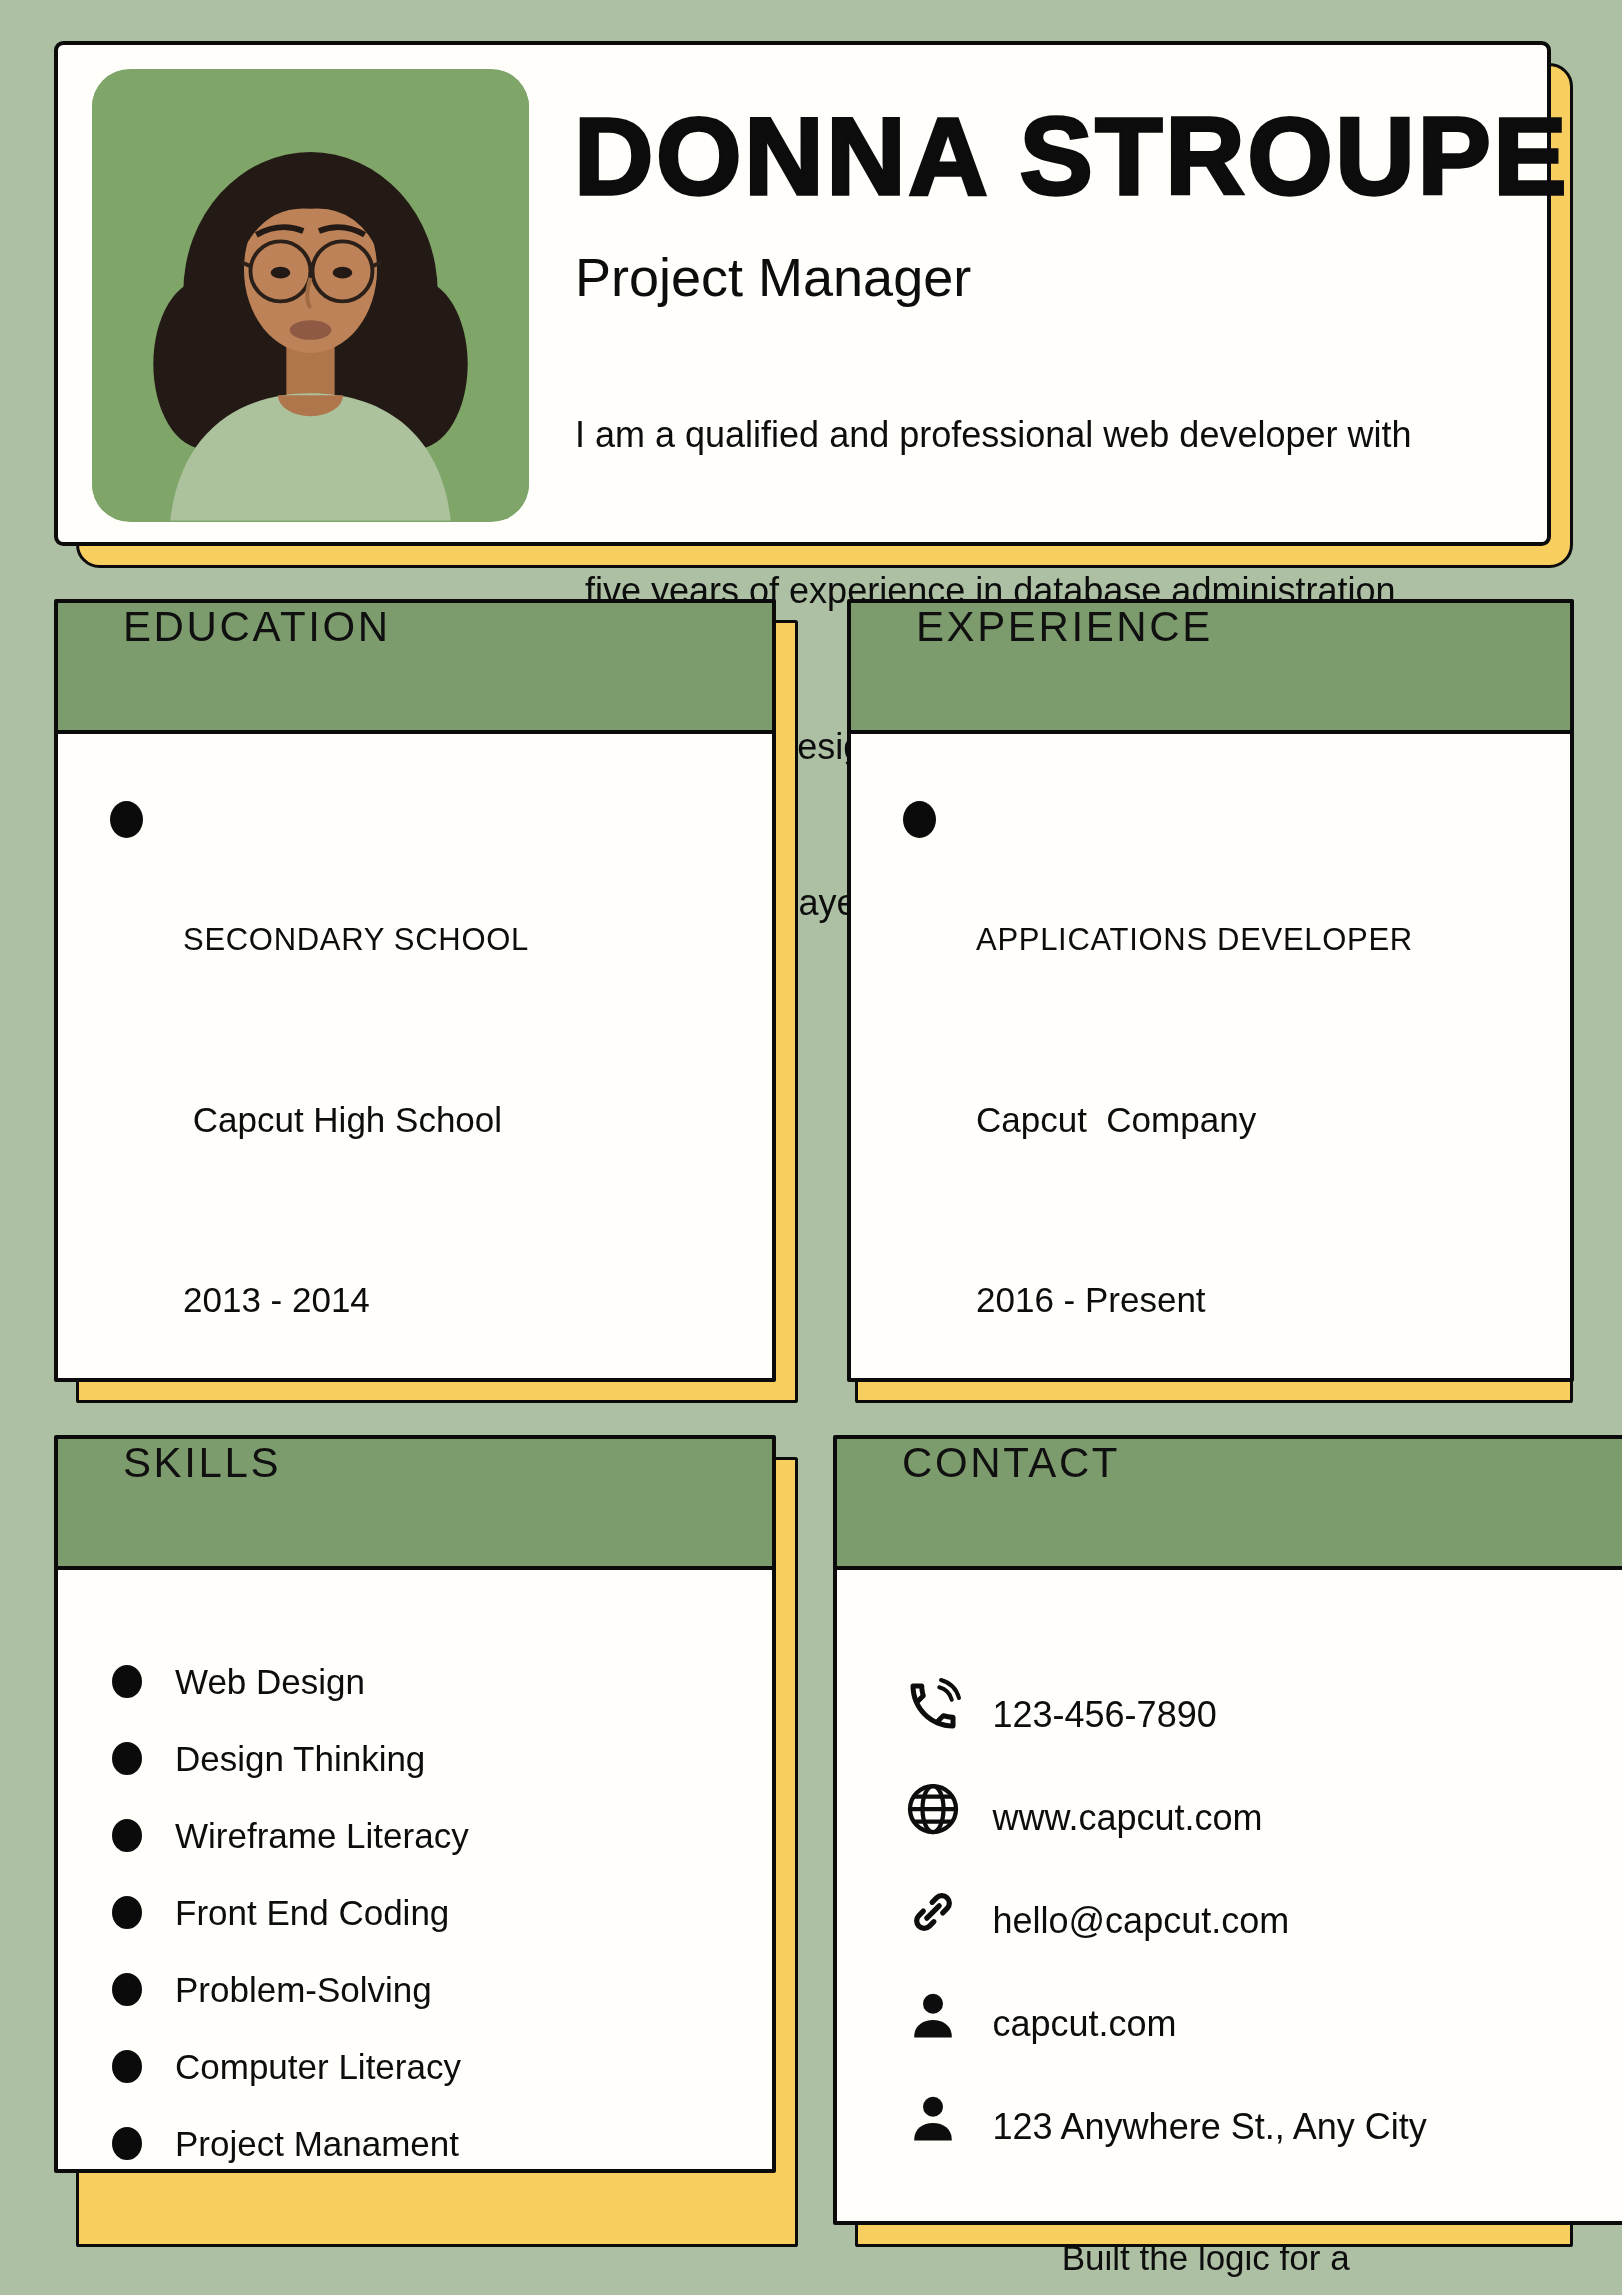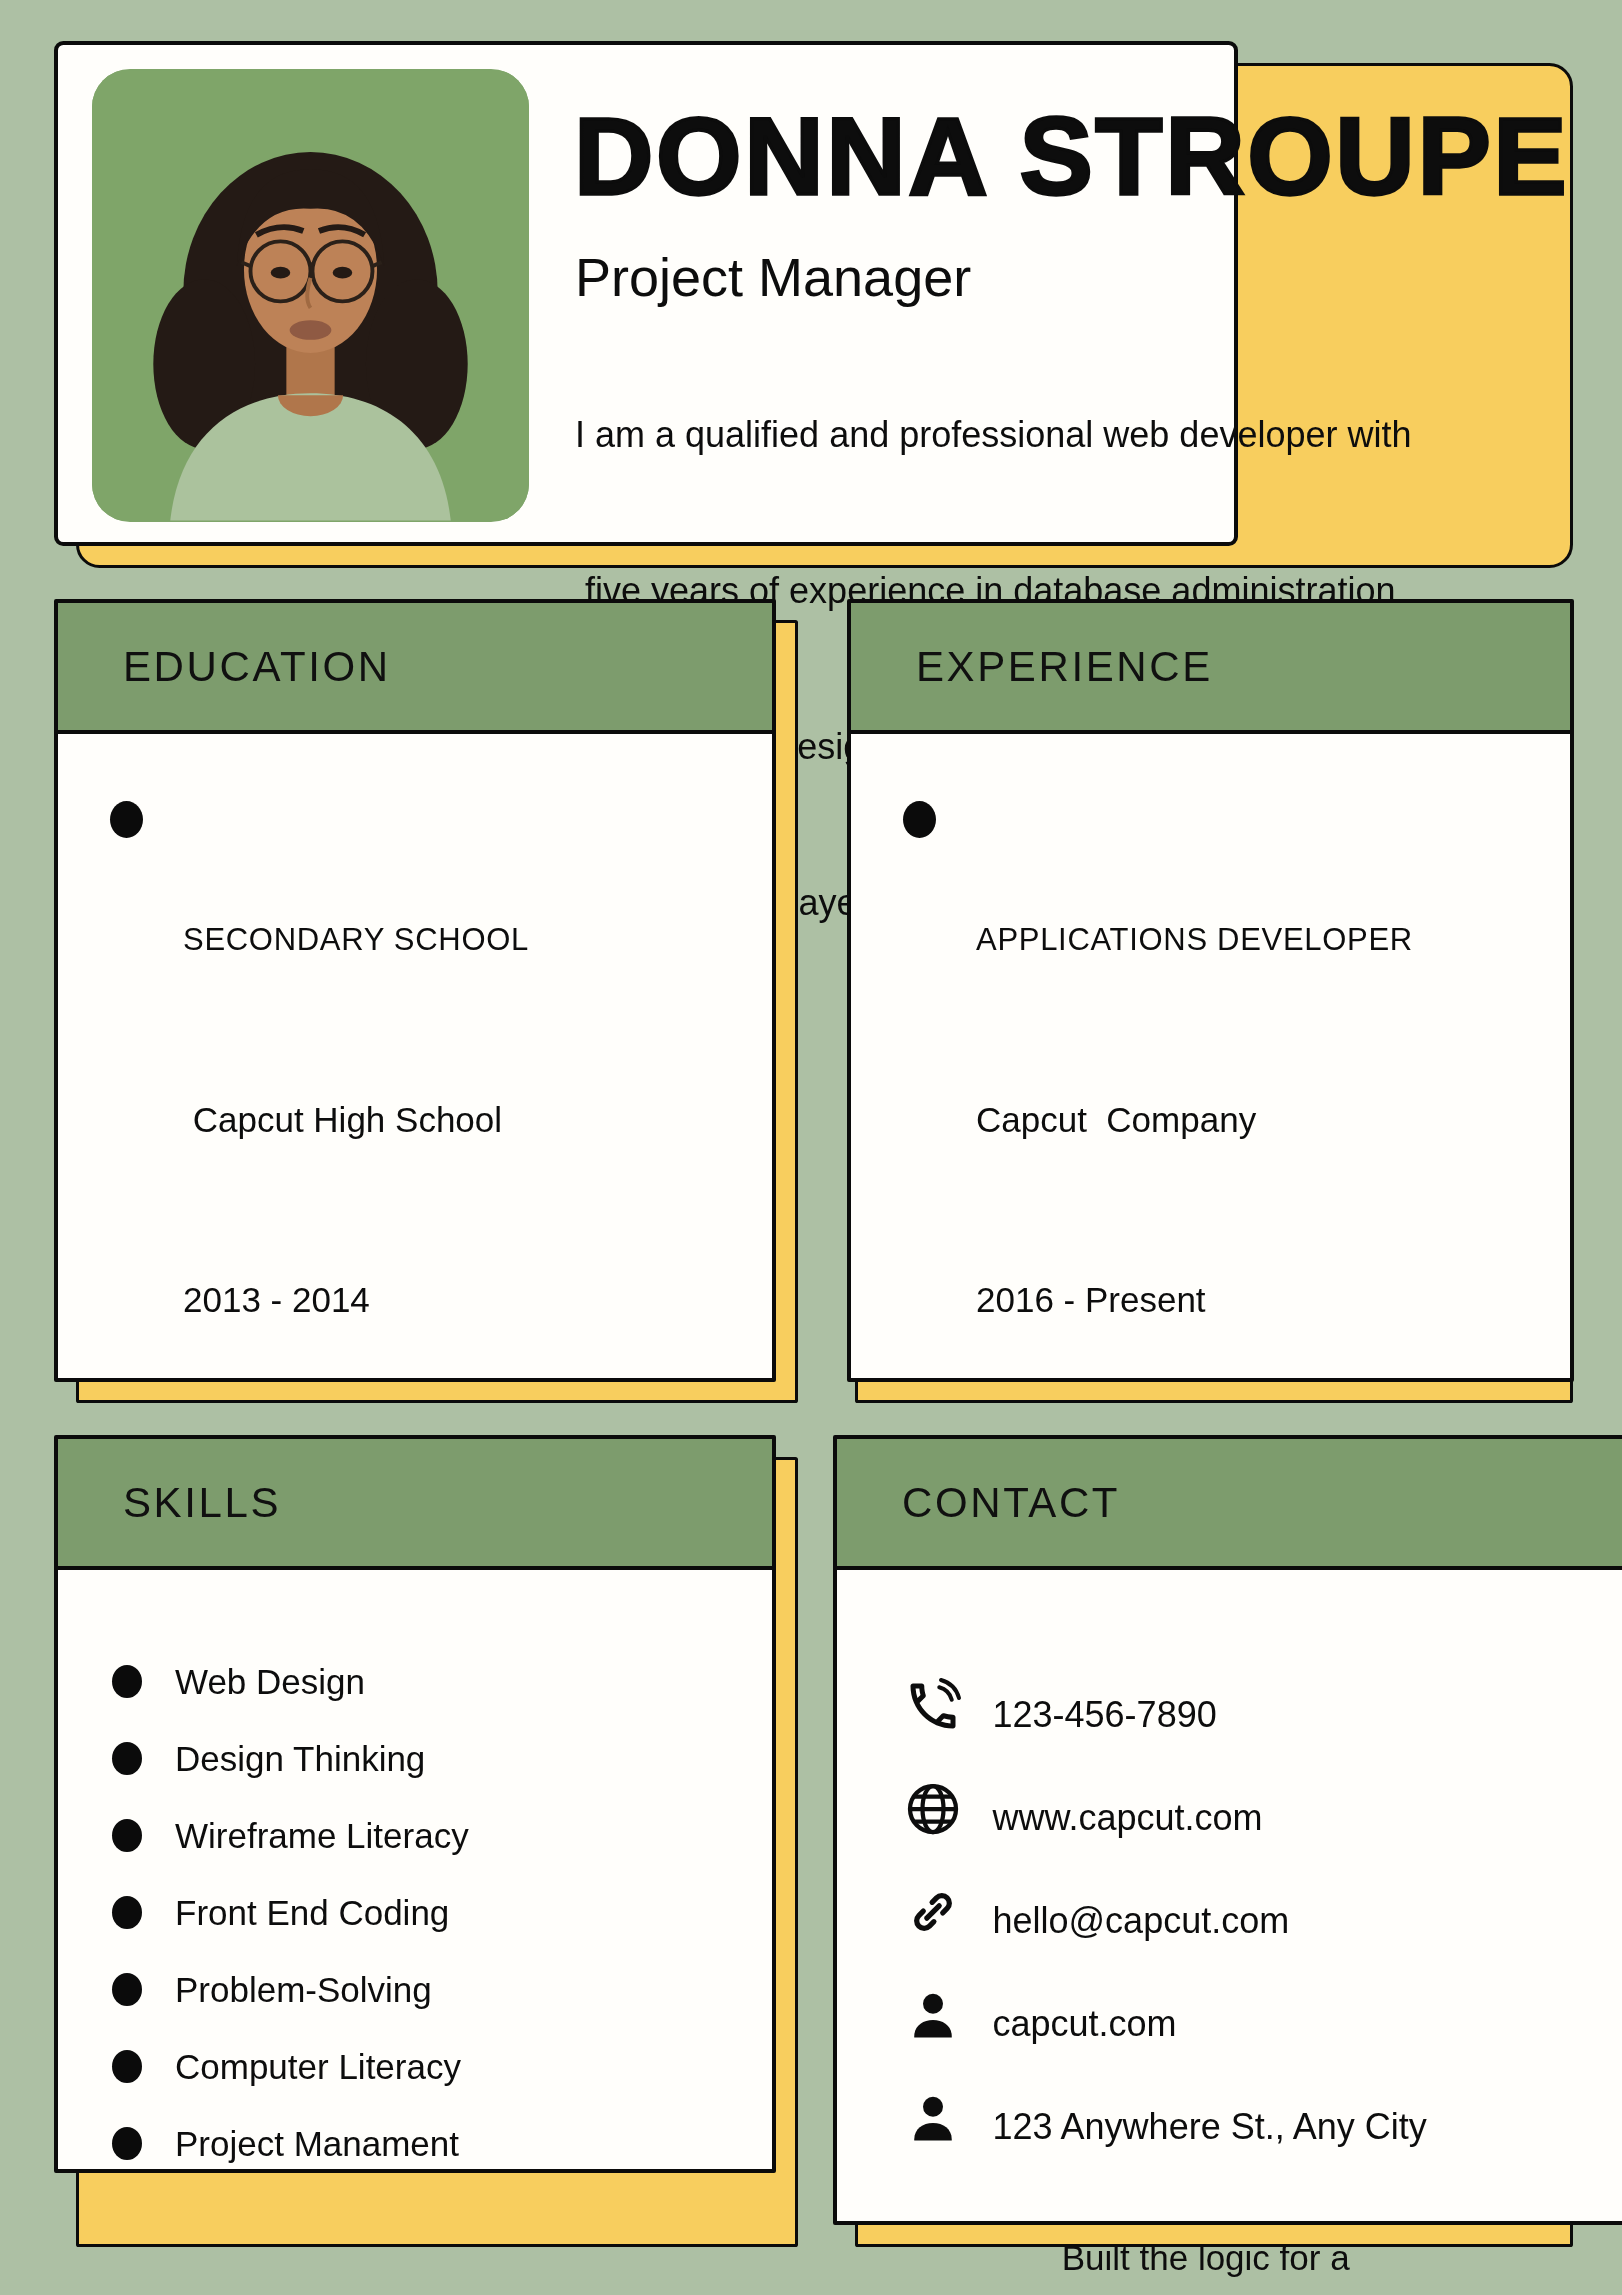--- a/index.html
+++ b/index.html
@@ -11,21 +11,21 @@
   .shadow {
     position:absolute; background:#f8ce5e;
     border:3.9px solid #0b0b0b; box-sizing:border-box; border-radius:2.6px;
   }
   .card {
     position:absolute; background:#fffefb;
     border:4.6px solid #0b0b0b; box-sizing:border-box; border-radius:2px;
   }
   
   .header-shadow { left:76px; top:63px; width:1497px; height:505px; border-radius:23.6px; }
-  .header-card   { left:54px;  top:41px;  width:1184px; height:505px; border-radius:9.2px; }
+  .header-card   { left:54px;  top:41px;  width:1497px; height:505px; border-radius:9.2px; }
   .photo {
     position:absolute; left:34px; top:24px; width:437px; height:453px;
     border-radius:38px; overflow:hidden; background:#7fa569;
   }
   .photo svg { display:block; width:100%; height:100%; }
   .name {
     position:absolute; left:516px; top:54px;
     font-size:110px; line-height:113px; font-weight:bold;
     letter-spacing:2.6px; white-space:pre; -webkit-text-stroke:3.3px #0c0c0c;
   }
@@ -33,21 +33,21 @@
     position:absolute; left:517px; top:203px;
     font-size:54px; line-height:59px; font-weight:400; white-space:pre;
   }
   .summary {
     position:absolute; left:517px; top:260px;
     font-size:36px; line-height:52px; white-space:pre;
   }
   
   .sec-header {
     height:131px; background:#7d9c6d; border-bottom:4.6px solid #0b0b0b;
-    display:flex; align-items:center; padding-left:65px;
+    display:flex; align-items:flex-start; padding-left:65px;
     box-sizing:border-box; font-size:42px; letter-spacing:2.6px; color:#101010;
   }
   .sec-body { box-sizing:border-box; }
   #edu-shadow     { left:76px;  top:620px;  width:722px; height:783px; }
   #edu-card       { left:54px;   top:599px;  width:722px; height:783px; }
   #exp-shadow     { left:855px; top:620px;  width:718px; height:783px; }
   #exp-card       { left:847px; top:599px;  width:727px; height:783px; }
   #skills-shadow  { left:76px;  top:1457px; width:722px; height:790px; }
   #skills-card    { left:54px;   top:1435px; width:722px; height:738px; }
   #contact-shadow { left:855px; top:1457px; width:718px; height:790px; }

